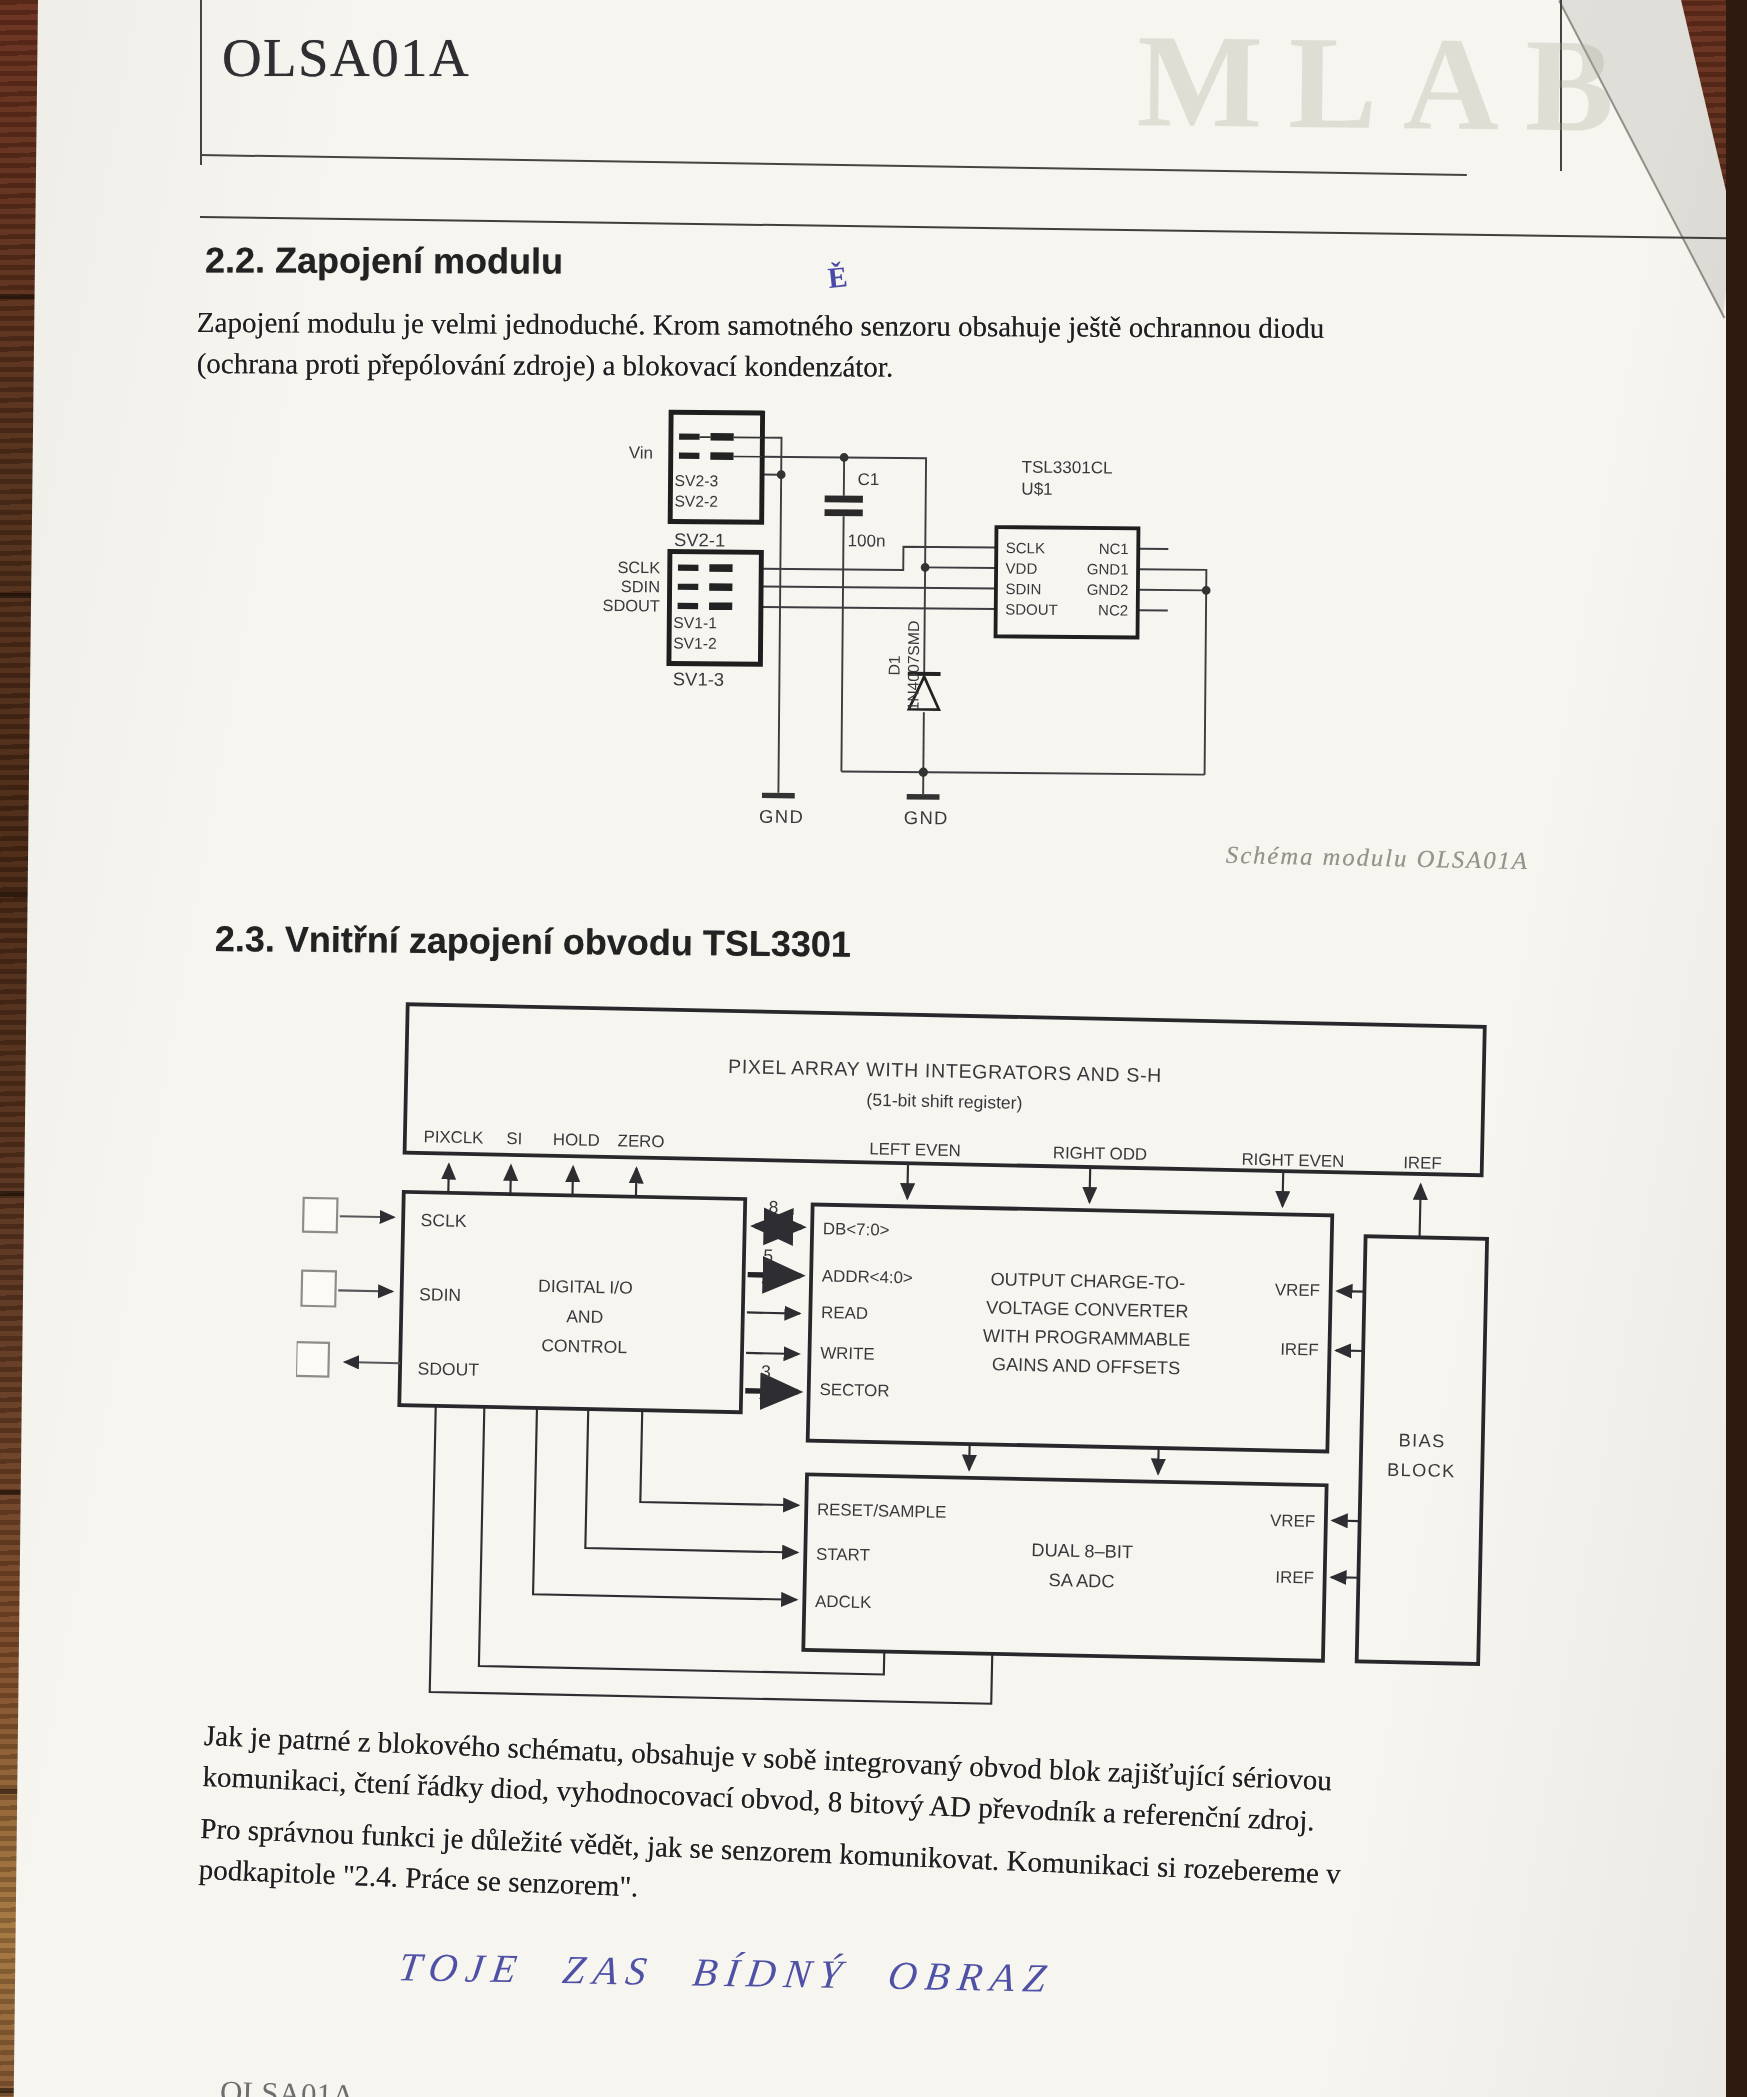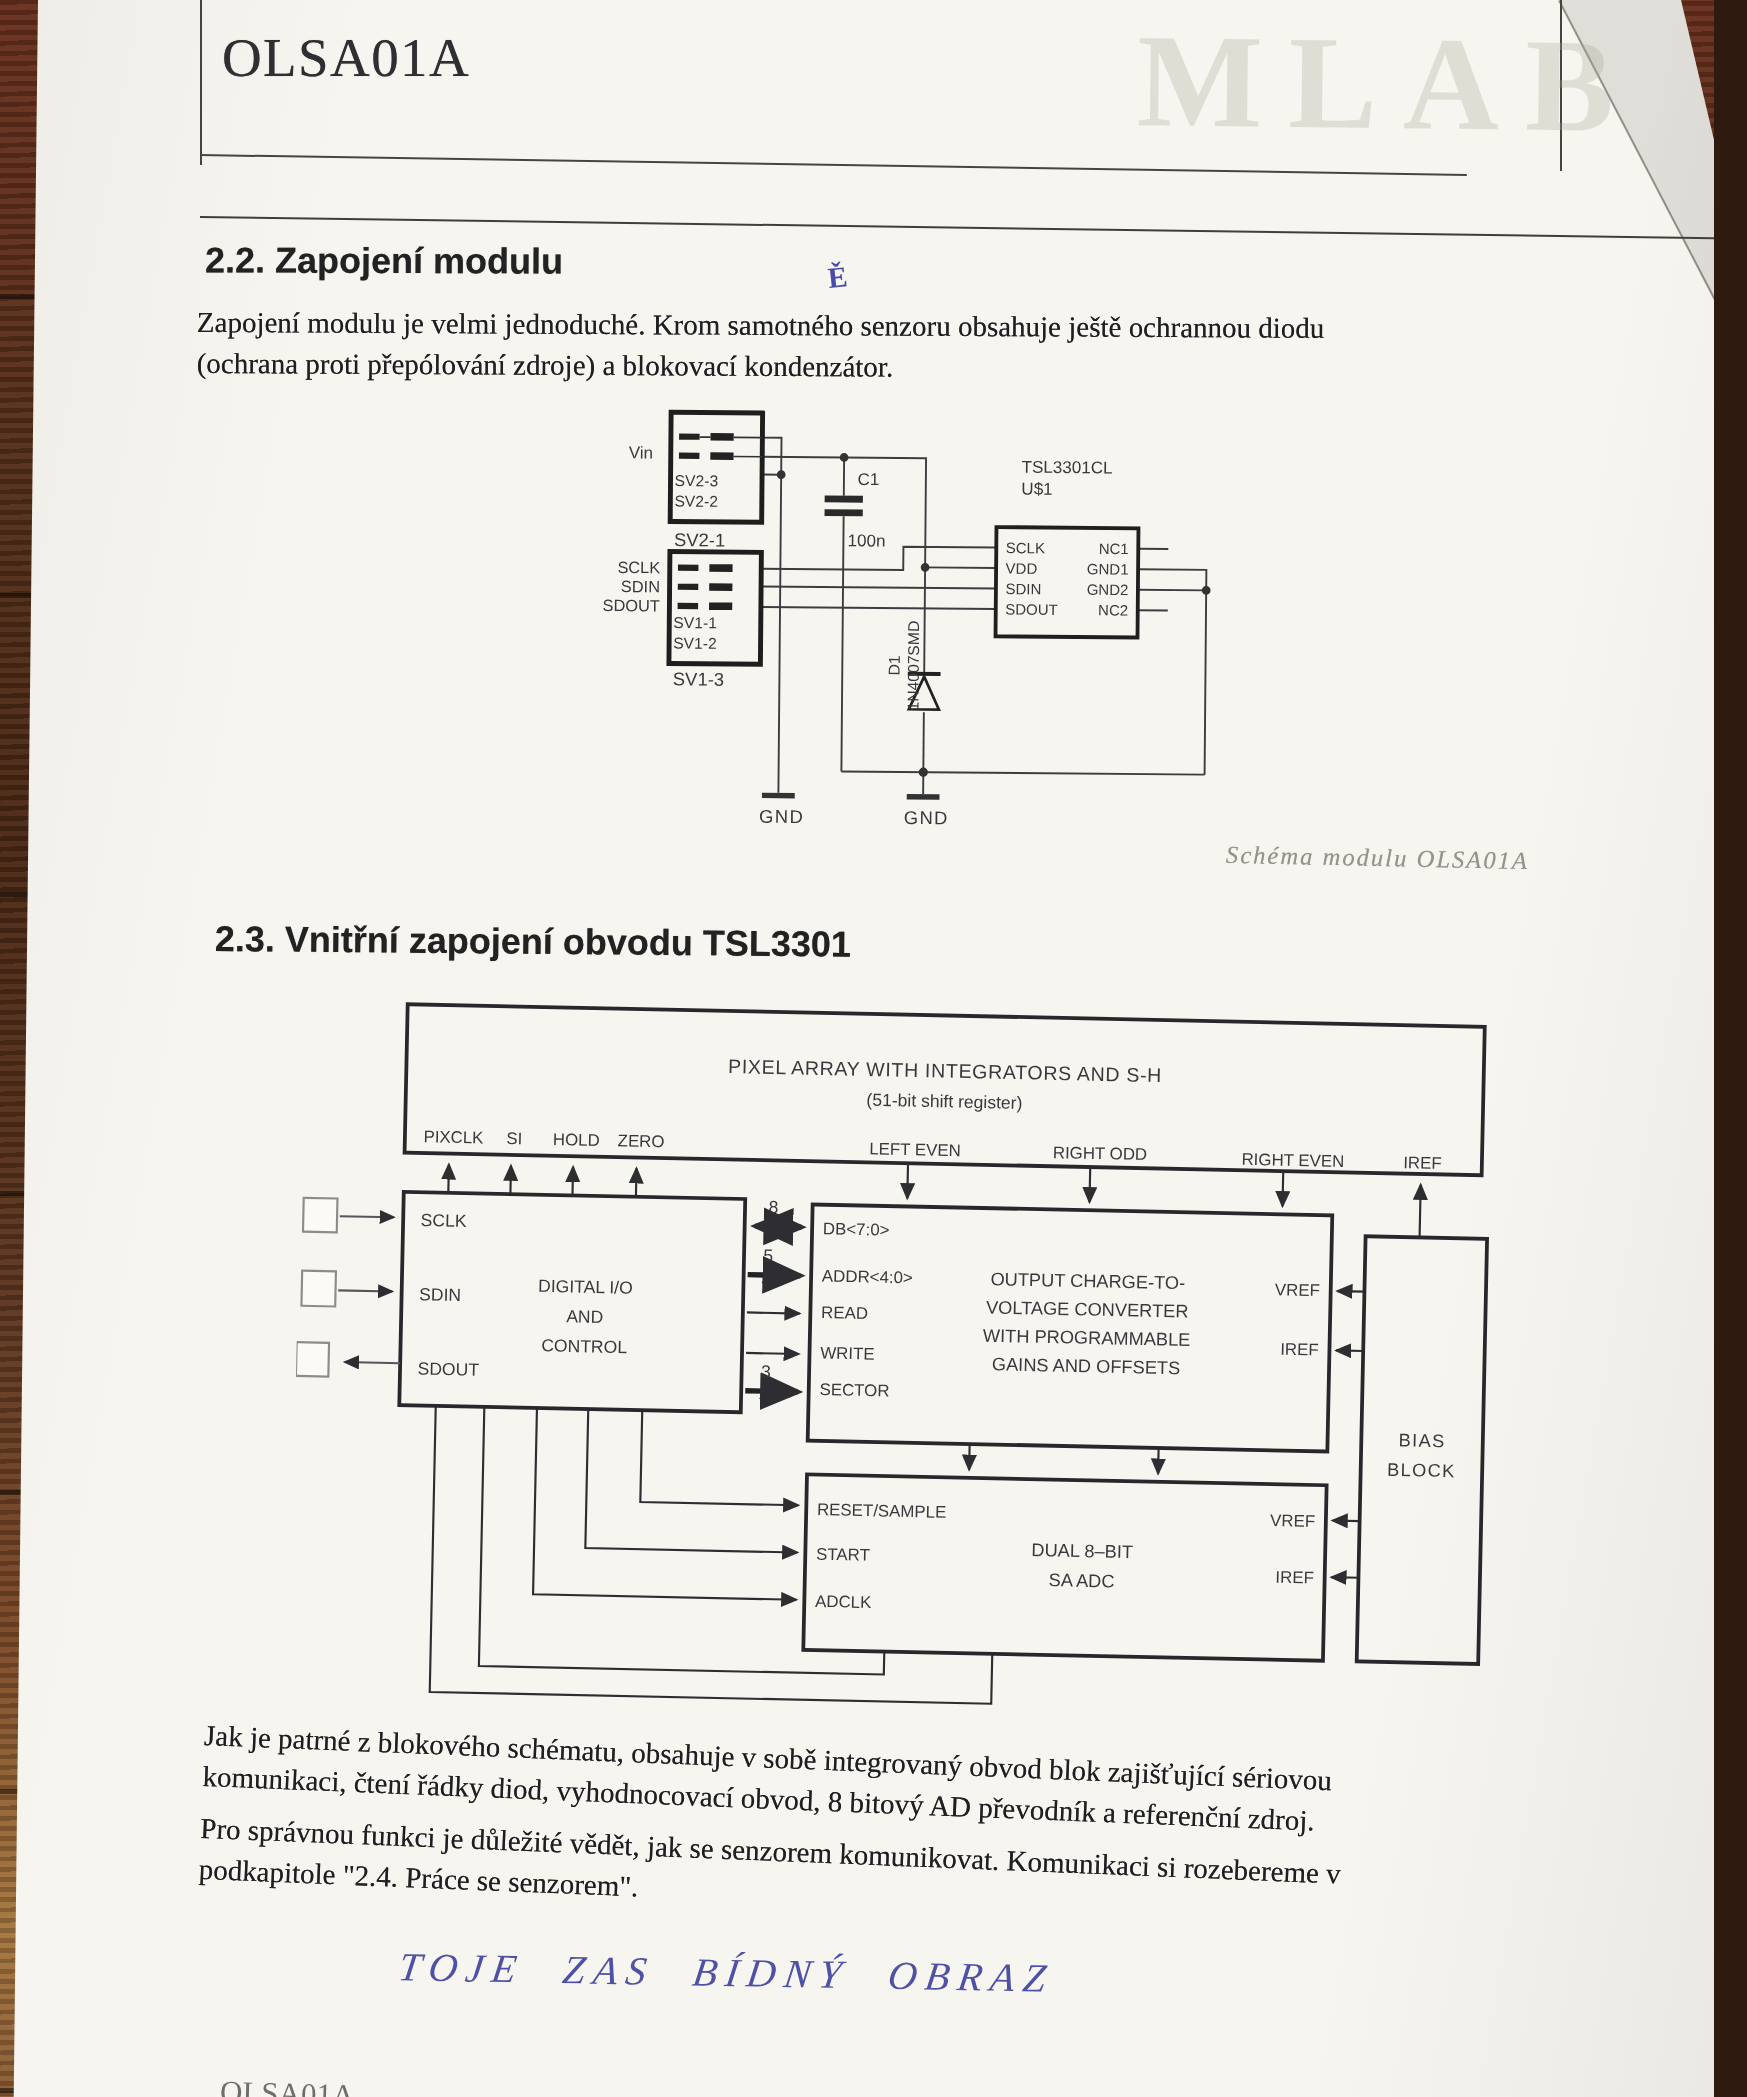--- a/index.html
+++ b/index.html
@@ -1,21 +1,21 @@
 <!DOCTYPE html>
 <html style="font-size:11px"><head>
 <meta charset="utf-8">
 <style>
   html,body{margin:0;padding:0;background:#2e1a0e;}
   .page{position:relative;width:1714px;height:2097px;overflow:hidden;
     font-family:"Liberation Serif",serif;
     background:
       repeating-linear-gradient(180deg, rgba(0,0,0,0) 0 294px, rgba(15,8,4,.55) 294px 299px),
       repeating-linear-gradient(179deg, rgba(0,0,0,.18) 0 4.8px, rgba(255,255,255,.03) 4.8px 10.2px),
-      linear-gradient(180deg,#6a2f1d 0%,#54301a 22%,#4a2814 40%,#5d3620 62%,#7c4a28 78%,#a5773f 92%,#8a5a33 100%);}
+      linear-gradient(180deg,#6a2f1d 0%,#54301a 22%,#4a2814 40%,#5d3620 62%,#7c4a28 78%,#a5773f 92%,#8a5a33 100%); padding-left: 12px;}
   .paper{position:absolute;inset:0;background:#f7f5ef;
     clip-path:polygon(38px 0px,1681px 0px,1734px 225px,1740px 751px,1728px 2097px,13.7px 2097px);}
   .paper-shade{position:absolute;inset:0;pointer-events:none;
     background:linear-gradient(100deg,rgba(0,0,0,.035) 0%,rgba(0,0,0,0) 18%,rgba(0,0,0,0) 80%,rgba(0,0,0,.05) 100%);
     clip-path:polygon(38px 0px,1681px 0px,1734px 225px,1740px 751px,1728px 2097px,13.7px 2097px);}
   .crease{position:absolute;left:1560px;top:0;width:358px;height:2px;background:rgba(120,118,110,.8);
     transform:rotate(62.5deg);transform-origin:0 0;}
   .crease-shadow{position:absolute;inset:0;pointer-events:none;
     clip-path:polygon(1560px 0px,1681px 0px,1734px 225px,1723px 315px);
     background:linear-gradient(115deg,rgba(0,0,0,.05),rgba(0,0,0,.12));}

